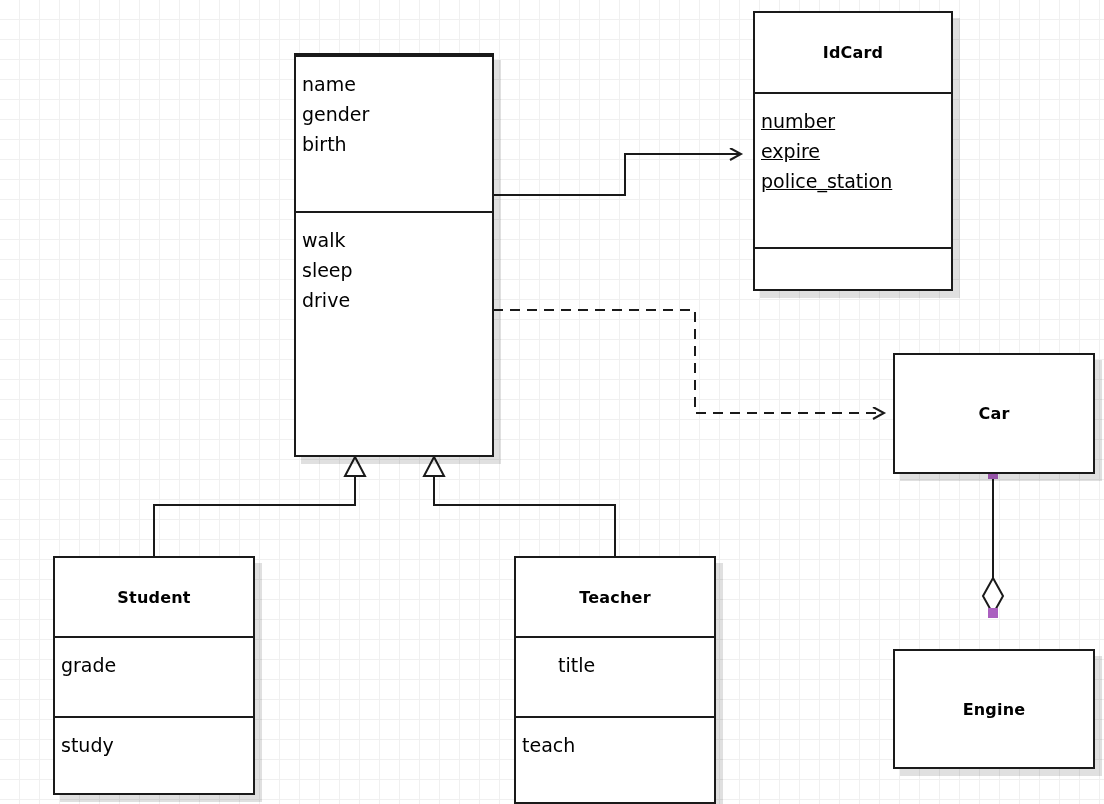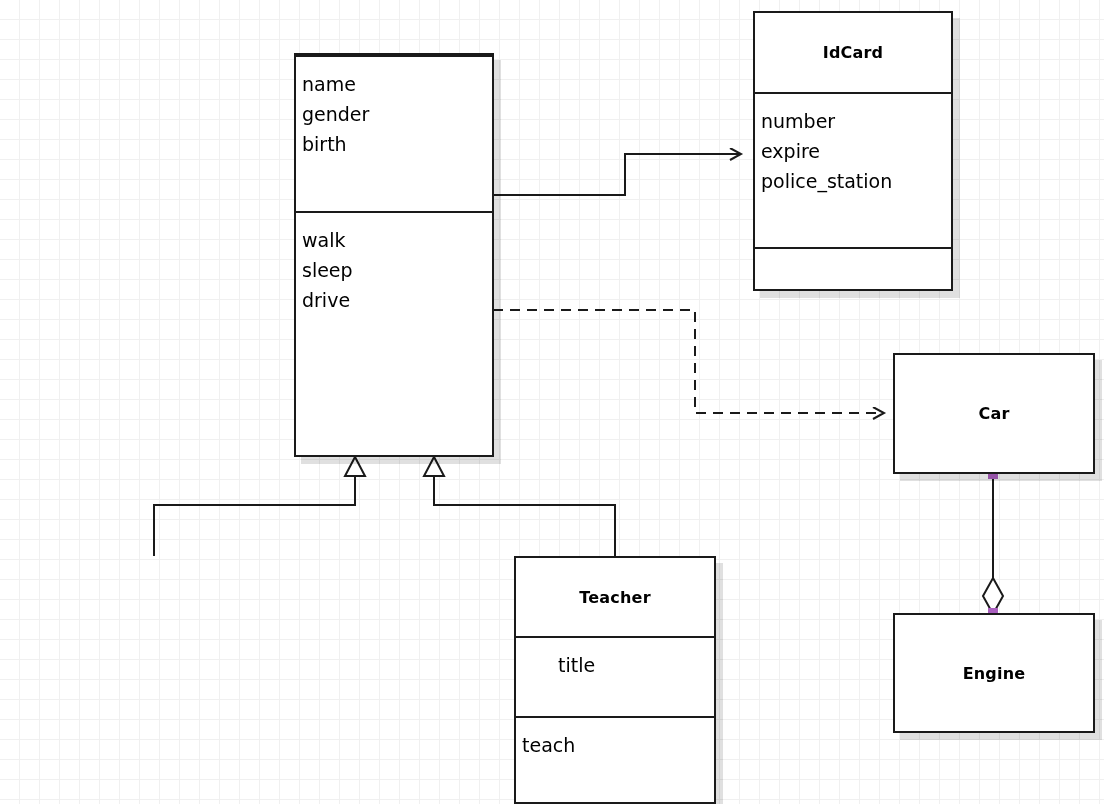--- a/index.html
+++ b/index.html
@@ -112,36 +112,45 @@
     </div>
     <div class="uml-section" style="height:163px;">
       <div class="member">walk</div>
       <div class="member">sleep</div>
       <div class="member">drive</div>
     </div>
   </div>
 
   <div class="uml-class" style="left:753px; top:11px; width:200px; height:280px;">
     <div class="uml-title" style="height:79px;">IdCard</div>
-    <div class="uml-section" style="height:155px;">
+    <div class="uml-section" style="height:155px;text-decoration:underline;">
       <div class="member">number</div>
       <div class="member">expire</div>
       <div class="member">police_station</div>
     </div>
     <div class="uml-section empty" style="height:42px;"></div>
   </div>
 
   <div class="uml-class" style="left:893px; top:353px; width:202px; height:121px;">
     <div class="uml-title" style="height:100%;">Car</div>
   </div>
 
-  <div class="uml-class" style="left:893px; top:613px; width:202px; height:120px;">
+  <div class="uml-class" style="left:893px; top:649px; width:202px; height:120px;">
     <div class="uml-title" style="height:100%;">Engine</div>
   </div>
 
+  <div class="uml-class" style="left:53px; top:556px; width:202px; height:239px;">
+    <div class="uml-title" style="height:78px;">Student</div>
+    <div class="uml-section" style="height:80px;">
+      <div class="member">grade</div>
+    </div>
+    <div class="uml-section" style="height:81px;">
+      <div class="member">study</div>
+    </div>
+  </div>
 
   <div class="uml-class" style="left:514px; top:556px; width:202px; height:248px;">
     <div class="uml-title" style="height:78px;">Teacher</div>
     <div class="uml-section" style="height:80px;padding-left:42px;">
       <div class="member">title</div>
     </div>
     <div class="uml-section" style="height:90px;">
       <div class="member">teach</div>
     </div>
   </div>

